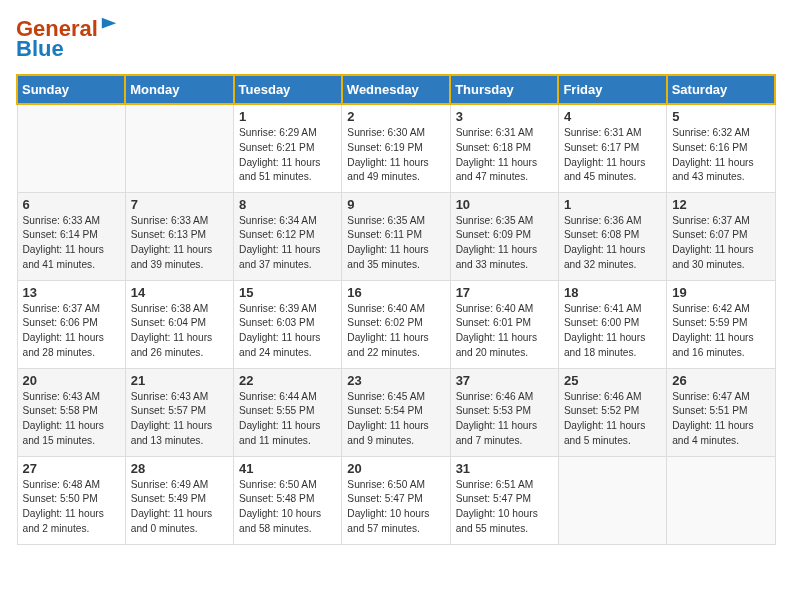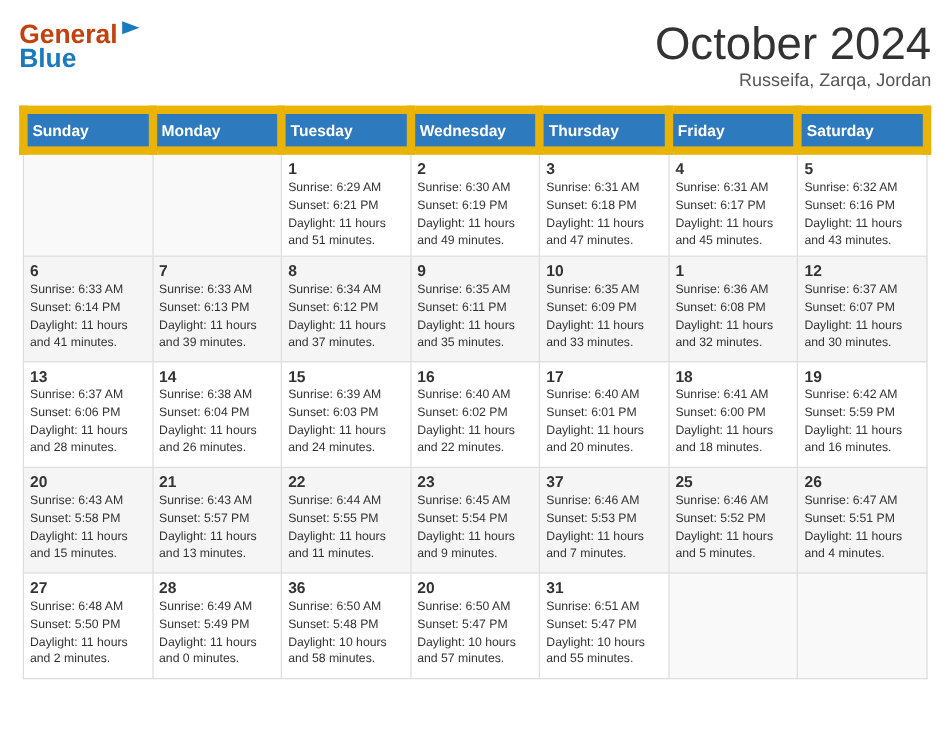--- a/index.html
+++ b/index.html
@@ -59,21 +59,21 @@
       border-collapse: collapse;
       table-layout: fixed;
     }
     th {
       background-color: #2e7abf;
       color: #fff;
       font-size: 13px;
       font-weight: bold;
       padding: 6px 4px;
       text-align: left;
-      border: 7px solid #eab308;
+      border: 2px solid #eab308;
       margin-left: 28px;
     }
     td {
       border: 1px solid #ddd;
       vertical-align: top;
       padding: 4px 5px;
       height: 88px;
       font-size: 10.5px;
       color: #333;
       background: #fff;
@@ -107,24 +107,20 @@
     <div class="logo-text">
       <span class="logo-general">General</span>
       <svg class="logo-icon" viewBox="0 0 20 20" xmlns="http://www.w3.org/2000/svg">
         <polygon points="2,2 18,8 2,14" fill="#1a7abf"></polygon>
       </svg>
     </div>
     <div style="margin-top:-6px;">
       <span class="logo-blue">Blue</span>
     </div>
   </div>
-  <div class="title-block">
-    <div class="month-title">October 2024</div>
-    <div class="location">Russeifa, Zarqa, Jordan</div>
-  </div>
 </div>
 
 <table>
   <thead>
     <tr>
     <th>Sunday</th>
         <th>Monday</th>
         <th>Tuesday</th>
         <th>Wednesday</th>
         <th>Thursday</th>
@@ -306,21 +302,21 @@
 Sunset: 5:50 PM
 Daylight: 11 hours and 2 minutes.</div>
         </td>
         <td>
           <span class="day-num">28</span>
           <div class="day-info">Sunrise: 6:49 AM
 Sunset: 5:49 PM
 Daylight: 11 hours and 0 minutes.</div>
         </td>
         <td>
-          <span class="day-num">36</span>
+          <span class="day-num">41</span>
           <div class="day-info">Sunrise: 6:50 AM
 Sunset: 5:48 PM
 Daylight: 10 hours and 58 minutes.</div>
         </td>
         <td>
           <span class="day-num">20</span>
           <div class="day-info">Sunrise: 6:50 AM
 Sunset: 5:47 PM
 Daylight: 10 hours and 57 minutes.</div>
         </td>

